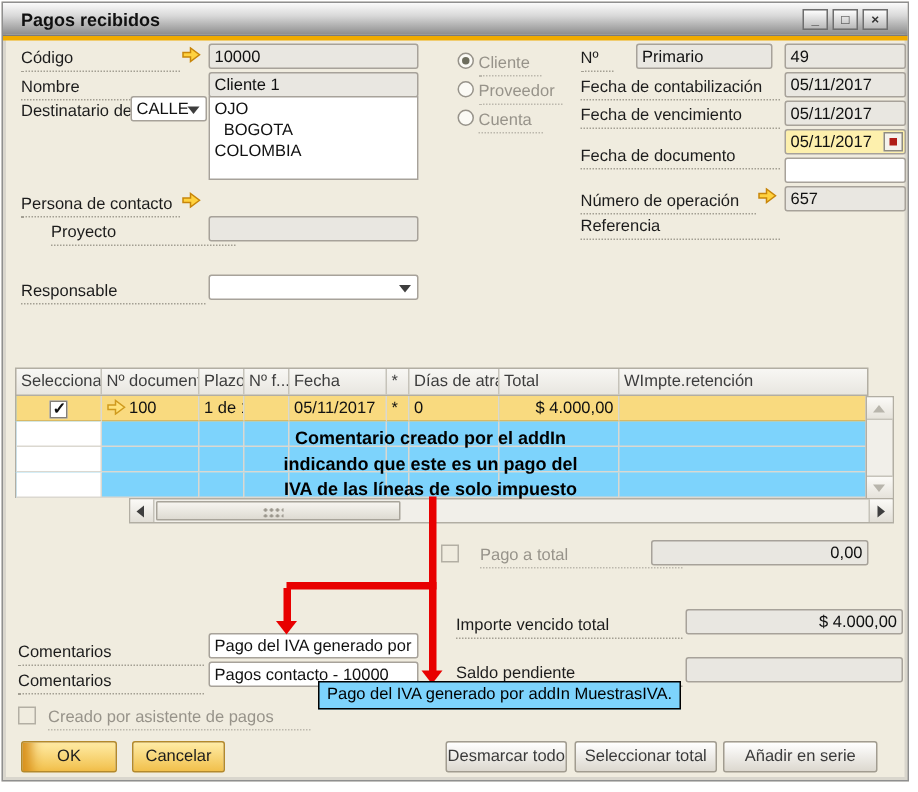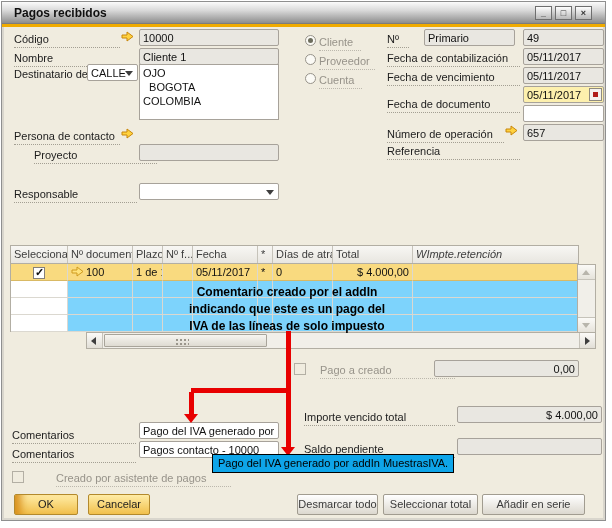--- a/index.html
+++ b/index.html
@@ -113,21 +113,21 @@
 
   .note { position:absolute; left:130px; top:282px; width:310px; text-align:center;
     font-size:12px; font-weight:bold; color:#000; line-height:17px; }
   .note span { display:block; }
 
   .redline { position:absolute; background:#e80000; z-index:30; }
   .redarrow { position:absolute; width:0; height:0; z-index:30;
     border-left:7px solid transparent; border-right:7px solid transparent; border-top:9px solid #e80000; }
 
   .tooltip { position:absolute; left:210px; top:452px; height:19px; z-index:40;
-    background:#0ea5e9; border:1px solid #000; font-size:11px; color:#000;
+    background:#7dd3fc; border:1px solid #000; font-size:11px; color:#000;
     padding:2px 5px 0; white-space:nowrap; }
 
   .btn { position:absolute; height:21px; font-size:11px; text-align:center; color:#3a3a3a;
     background:linear-gradient(180deg,#ffffff,#dcd8cf); border:1px solid #a19c90;
     border-radius:2px; padding-top:3px; cursor:default; }
   .btn.gold { background:linear-gradient(180deg,#ffeca6,#f1c04c); border-color:#b3892c; color:#1d1d1d; }
   .btn.gold.focus { box-shadow:inset 12px 0 8px -6px #d8901d; }
 </style>
 </head>
 <body>
@@ -200,21 +200,21 @@
 
   <div class="thead">
     <div class="th" style="width:57px;">Seleccionado</div>
     <div class="th" style="width:65px;">Nº documento</div>
     <div class="th" style="width:30px;">Plazo</div>
     <div class="th" style="width:30px;">Nº f...</div>
     <div class="th" style="width:65px;">Fecha</div>
     <div class="th" style="width:15px;">*</div>
     <div class="th" style="width:60px;">Días de atraso</div>
     <div class="th" style="width:80px;">Total</div>
-    <div class="th" style="width:165px;font-style:italic;">WImpte.retención</div>
+    <div class="th" style="width:165px;">WImpte.retención</div>
   </div>
 
   <div class="trow sel" style="top:262px;">
     <div class="td c1 center" style="width:57px;"><span class="cb checked" style="position:relative;display:inline-block;top:1px;"></span></div>
     <div class="td" style="width:65px;padding-left:18px;"><svg class="larrow" style="left:3px;top:2px;" width="13" height="11" viewBox="0 0 13 11">
           <path d="M1 4 H6 V1 L12 5.5 L6 10 V7 H1 Z" fill="#ffe27a" stroke="#cf9a1e"></path>
         </svg><span>100</span></div>
     <div class="td" style="width:30px;">1 de 1</div>
     <div class="td" style="width:30px;"></div>
     <div class="td" style="width:65px;">05/11/2017</div>
@@ -275,38 +275,38 @@
     <span>IVA de las líneas de solo impuesto</span>
   </div>
 
   <div class="redline" style="left:284px;top:329px;width:5px;height:117px;"></div>
   <div class="redarrow" style="left:279px;top:445px;"></div>
   <div class="redline" style="left:189px;top:386px;width:100px;height:5px;"></div>
   <div class="redline" style="left:187px;top:390px;width:5px;height:23px;"></div>
   <div class="redarrow" style="left:182px;top:412px;"></div>
 
   <span class="cb dis" style="left:292px;top:361px;"></span>
-  <div class="lbl dis" style="left:318px;top:362px;width:135px;">Pago a creado</div>
+  <div class="lbl dis" style="left:318px;top:362px;width:135px;">Pago a total</div>
   <div class="fld right" style="left:432px;top:358px;width:145px;">0,00</div>
 
   <div class="lbl" style="left:302px;top:409px;width:151px;">Importe vencido total</div>
   <div class="fld right" style="left:455px;top:404px;width:145px;">$ 4.000,00</div>
 
   <div class="lbl" style="left:302px;top:441px;width:151px;">Saldo pendiente</div>
   <div class="fld right" style="left:455px;top:436px;width:145px;"></div>
 
   <div class="lbl" style="left:10px;top:427px;width:124px;">Comentarios</div>
   <div class="fld white" style="left:137px;top:420px;width:140px;">Pago del IVA generado por</div>
   <div class="lbl" style="left:10px;top:446px;width:124px;">Comentarios</div>
   <div class="fld white" style="left:137px;top:439px;width:140px;">Pagos contacto - 10000</div>
 
   <div class="tooltip">Pago del IVA generado por addIn MuestrasIVA.</div>
 
   <span class="cb dis" style="left:10px;top:469px;"></span>
-  <div class="lbl dis" style="left:30px;top:470px;width:175px;margin-left:24px;">Creado por asistente de pagos</div>
+  <div class="lbl dis" style="left:30px;top:470px;width:175px;">Creado por asistente de pagos</div>
 
   <div class="btn gold focus" style="left:12px;top:492px;width:64px;">OK</div>
   <div class="btn" style="left:295px;top:492px;width:81px;">Desmarcar todo</div>
   <div class="btn gold" style="left:86px;top:492px;width:62px;">Cancelar</div>
   <div class="btn" style="left:381px;top:492px;width:95px;">Seleccionar total</div>
   <div class="btn" style="left:480px;top:492px;width:103px;">Añadir en serie</div>
 
 </div>
 
 </body></html>

